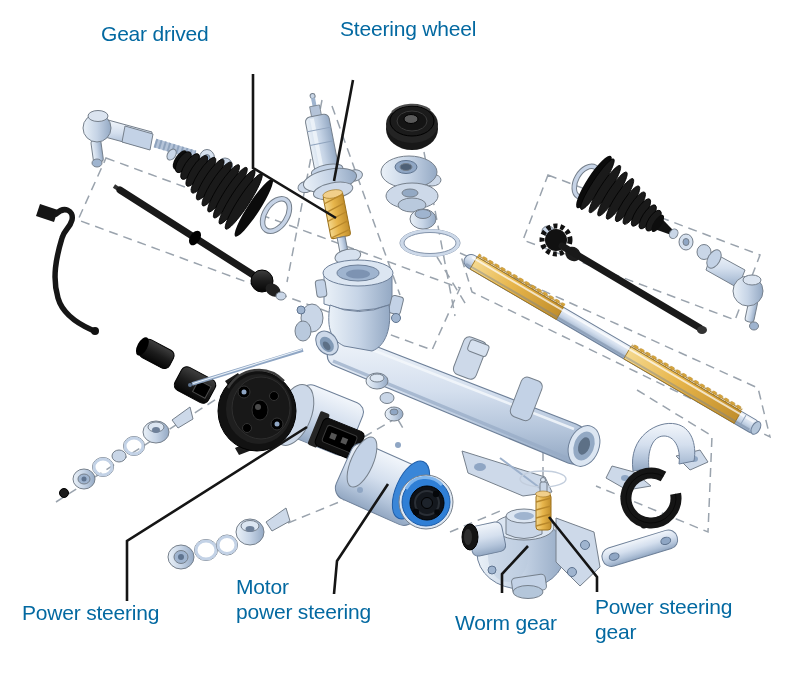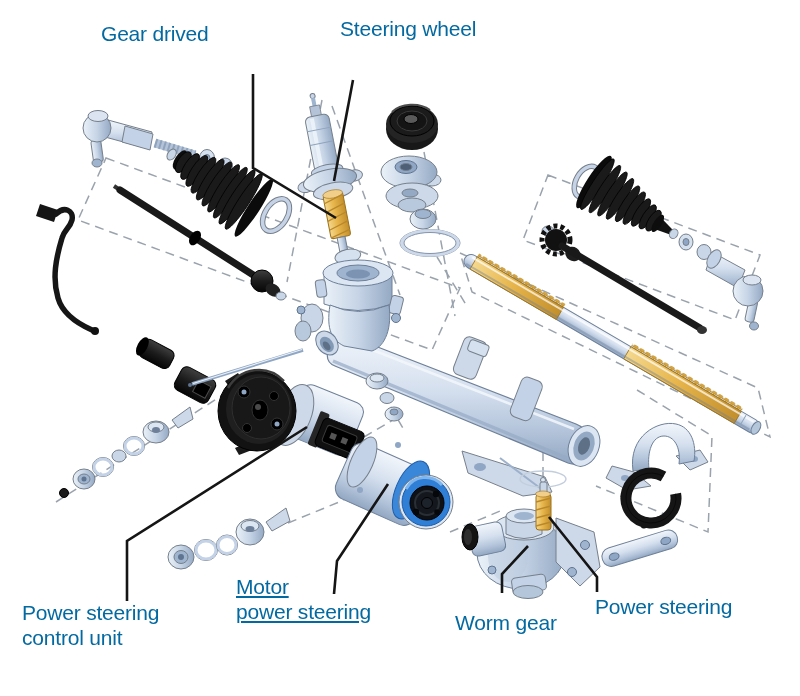--- a/index.html
+++ b/index.html
@@ -425,25 +425,25 @@
 </svg>
 
   <div class="lbl" style="left:101px;top:21px;">
     <div>Gear drived</div>
   </div>
   <div class="lbl" style="left:327px;top:16px;margin-left:13px;">
     <div>Steering wheel</div>
   </div>
   <div class="lbl" style="left:22px;top:600px;">
     <div>Power steering</div>
-    <div>control unit</div>
-  </div>
-  <div class="lbl" style="left:236px;top:574px;text-decoration:underline;">
+  </div>
+  <div class="lbl" style="left:236px;top:574px;">
     <div>Motor</div>
     <div>power steering</div>
   </div>
   <div class="lbl" style="left:455px;top:610px;">
     <div>Worm gear</div>
   </div>
   <div class="lbl" style="left:595px;top:594px;">
     <div>Power steering</div>
+    <div>gear</div>
   </div>
 </div>
 
 </body></html>

